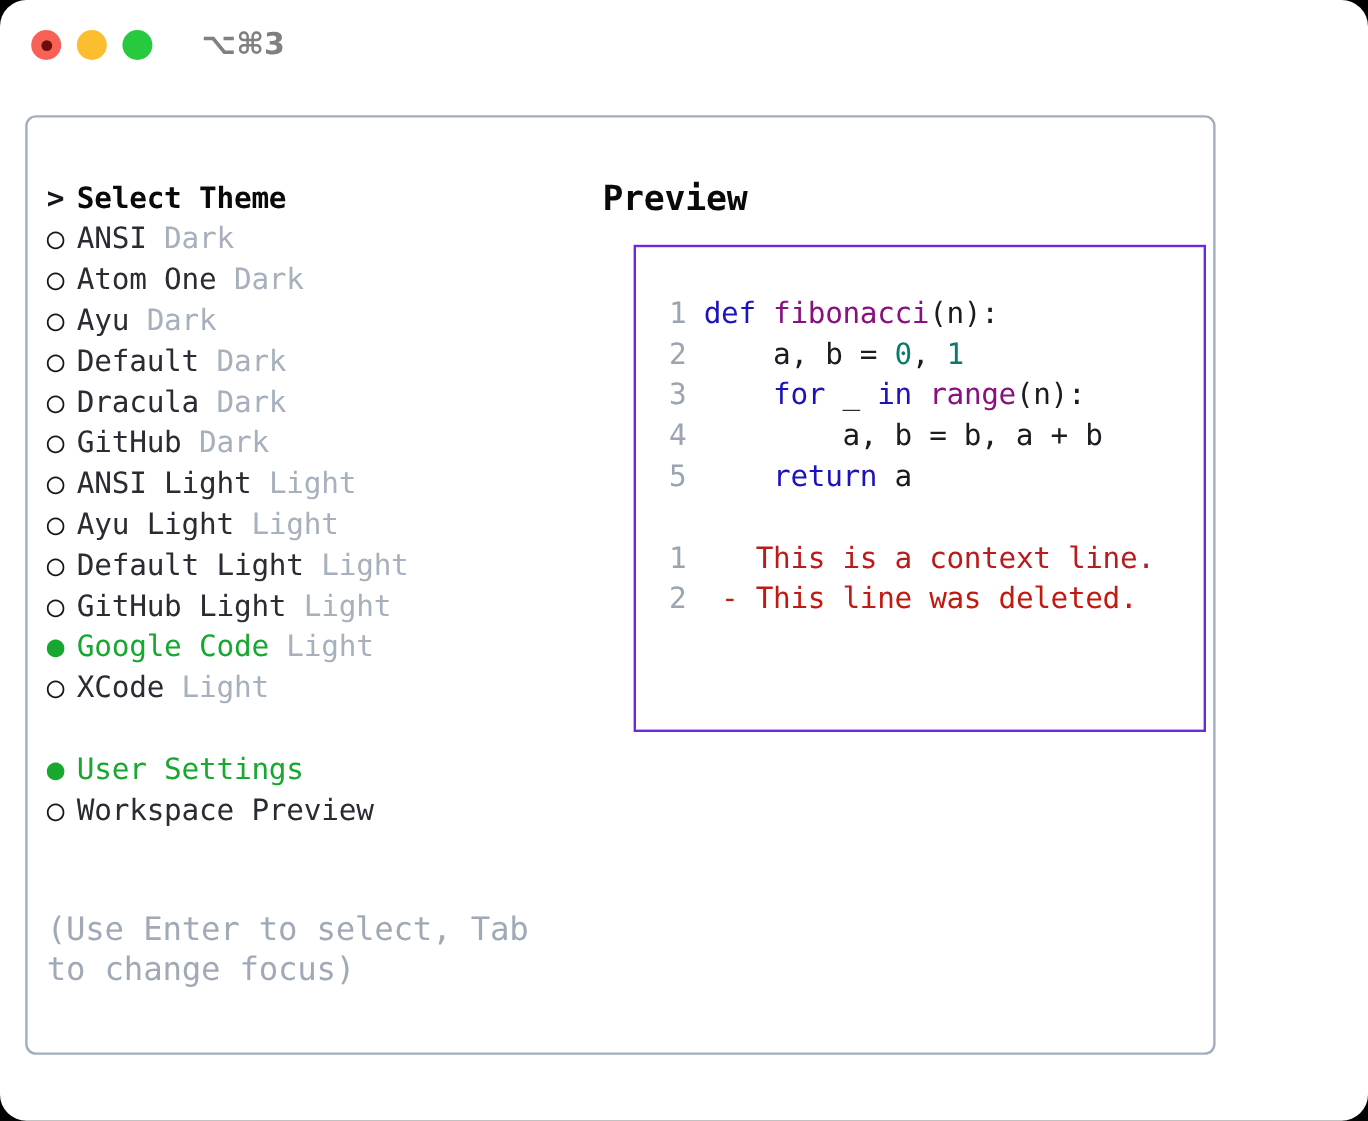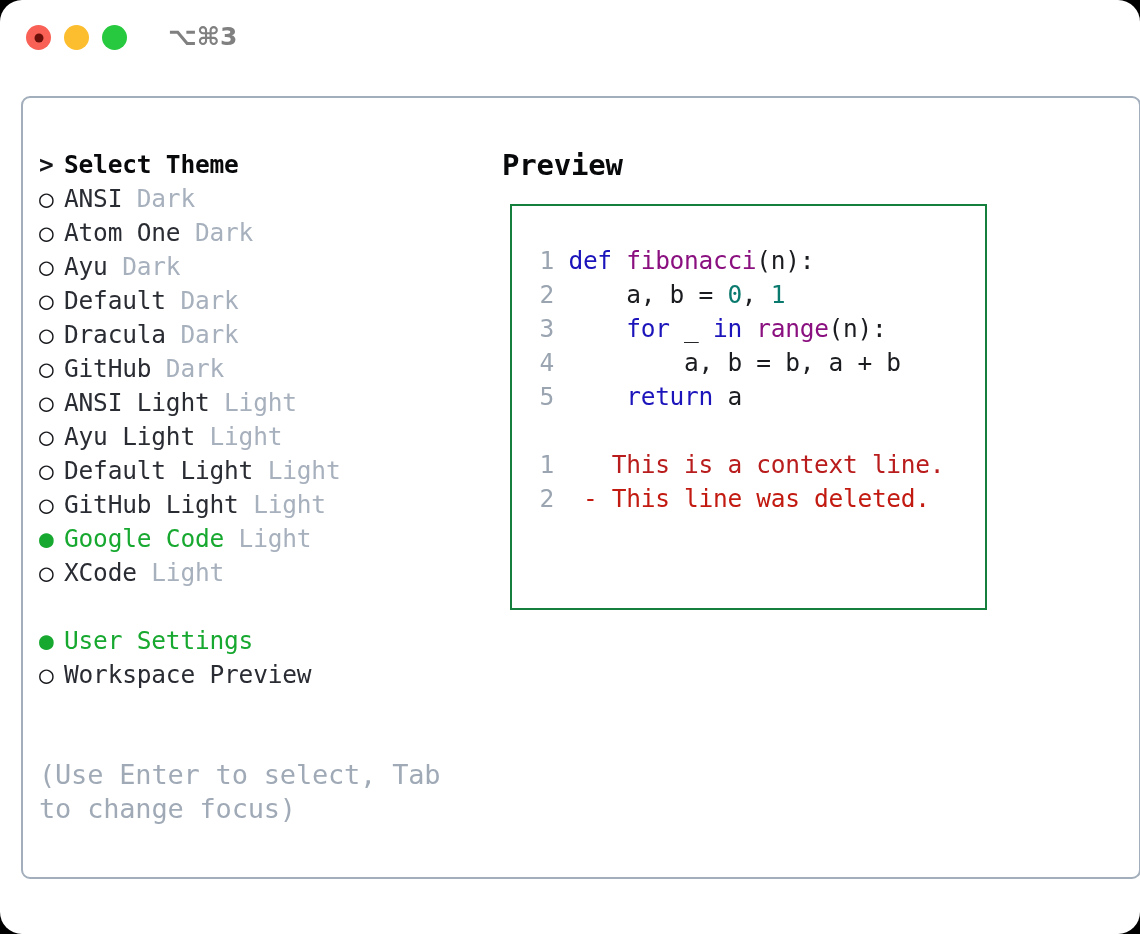--- a/index.html
+++ b/index.html
@@ -71,21 +71,21 @@
     letter-spacing: 0px;
     font-family: "DejaVu Sans", "Liberation Sans", sans-serif;
     white-space: pre;
   }
 
   
   #main-frame {
     position: absolute;
     left: 21px;
     top: 96px;
-    width: 1120px;
+    width: 992px;
     height: 783px;
     border: 2px solid #a2aebb;
     border-radius: 9px;
     box-sizing: border-box;
     background: #ffffff;
   }
 
   
   #left-column {
     position: absolute;
@@ -148,25 +148,25 @@
     top: 50px;
     font-size: 29px;
     font-weight: bold;
     color: #08090b;
     letter-spacing: -0.2px;
     white-space: pre;
   }
 
   #preview-box {
     position: absolute;
-    left: 487px;
+    left: 505px;
     top: 106px;
     width: 477px;
     height: 406px;
-    border: 2px solid #15803d;
+    border: 2px solid #6d28d9;
     box-sizing: border-box;
     background: #ffffff;
   }
 
   #code-area {
     position: absolute;
     left: 16px;
     top: 38px;
     right: 8px;
   }

